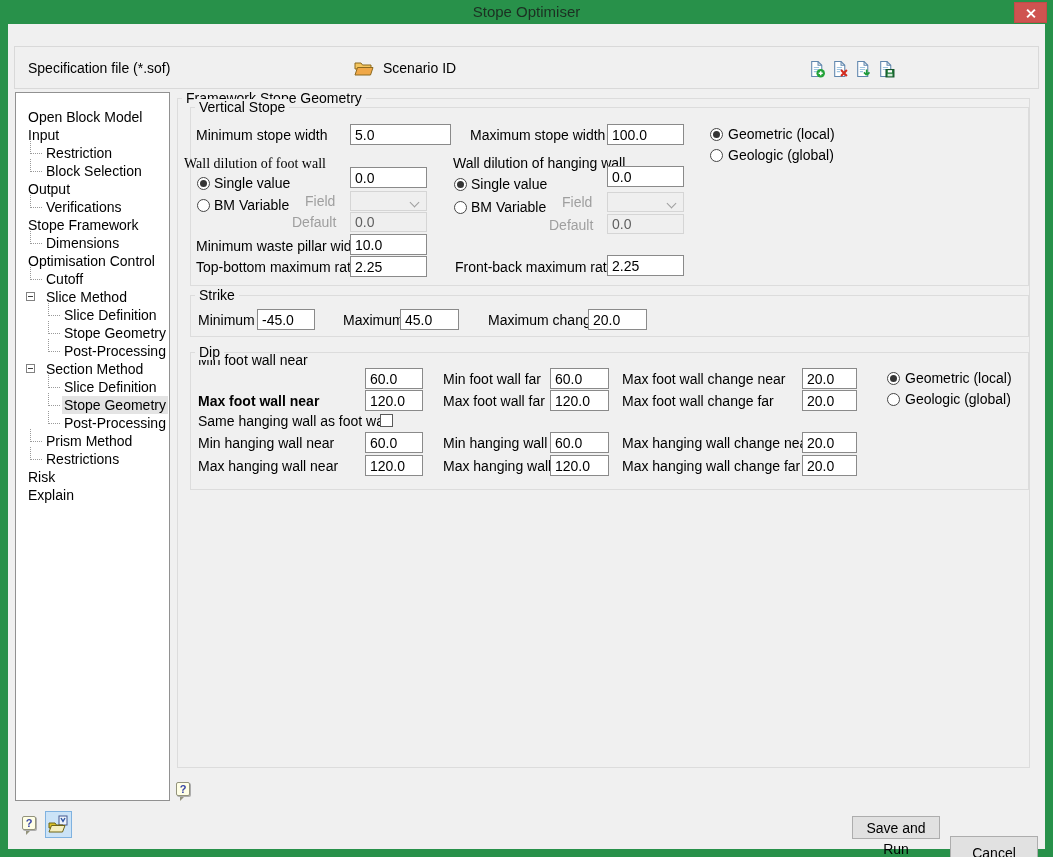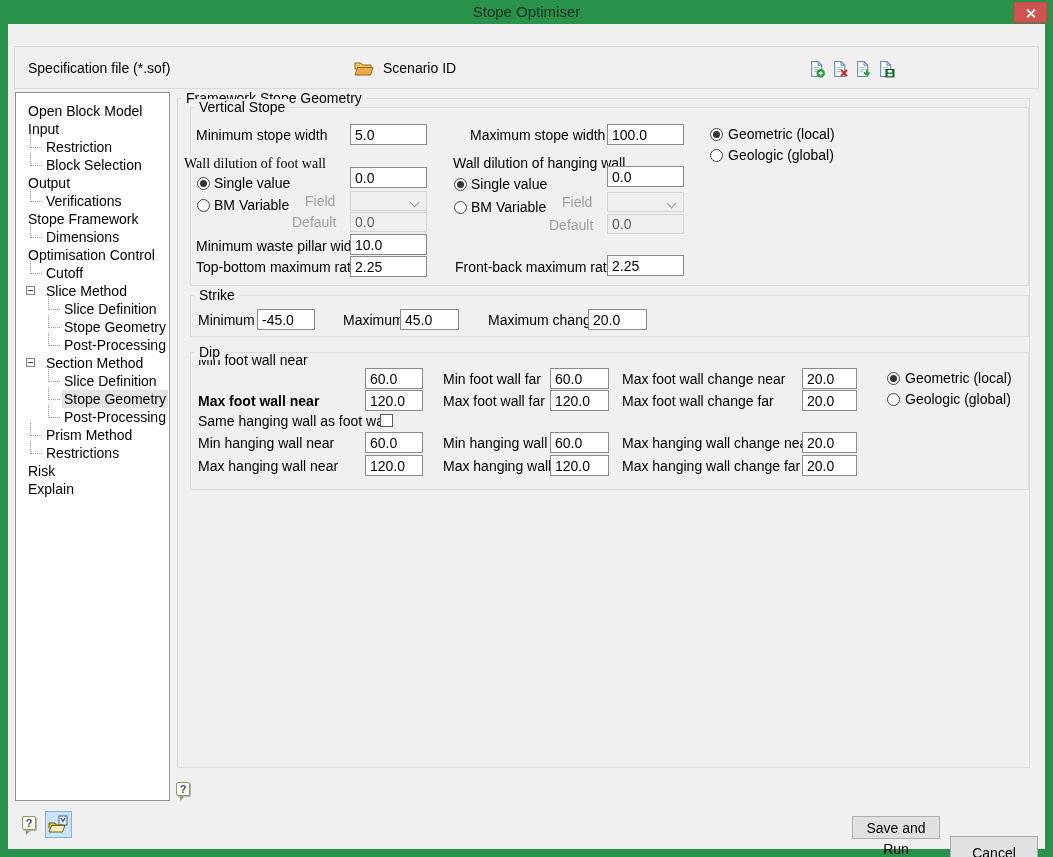--- a/index.html
+++ b/index.html
@@ -21,21 +21,21 @@
   .combo.dis{background:#efefef;border-color:#d5d5d5;}
   .combo.dis::after{border-color:#9f9f9f;}
 
   .grp{position:absolute;border:1px solid #dcdcdc;}
   .grp-title{position:absolute;font-size:14px;color:#000;background:#f0f0f0;padding:0 4px;white-space:nowrap;z-index:2;}
 
   .radio{position:absolute;width:13px;height:13px;border:1px solid #464646;border-radius:50%;background:#fff;cursor:pointer;}
   .radio.sel::after{content:'';position:absolute;left:2px;top:2px;width:7px;height:7px;border-radius:50%;background:#353535;}
   .cb{position:absolute;width:13px;height:13px;border:1px solid #5a5a5a;background:#fff;cursor:pointer;}
 
-  .tree{position:absolute;left:15px;top:92px;width:155px;height:709px;background:#fff;border:1px solid #919191;padding-top:9px;overflow:hidden;}
+  .tree{position:absolute;left:15px;top:92px;width:155px;height:709px;background:#fff;border:1px solid #919191;padding-top:15px;overflow:hidden;}
   .trow{position:relative;height:18px;cursor:pointer;}
   .tlabel{font-size:14px;line-height:18px;white-space:nowrap;display:inline-block;padding:0 2px;color:#000;}
   .l0 .tlabel{margin-left:10px;} .l1 .tlabel{margin-left:28px;} .l2 .tlabel{margin-left:46px;}
   .l1::before{content:'';position:absolute;left:14px;top:-3px;width:11px;height:12px;border-left:1px dotted #9a9a9a;border-bottom:1px dotted #9a9a9a;}
   .l2::before{content:'';position:absolute;left:32px;top:-3px;width:11px;height:12px;border-left:1px dotted #9a9a9a;border-bottom:1px dotted #9a9a9a;}
   .trow.expn::before{display:none;}
   .expbox{position:absolute;left:10px;top:4px;width:9px;height:9px;border:1px solid #828282;background:#fff;}
   .expbox::after{content:'';position:absolute;left:1px;top:3px;width:5px;height:1px;background:#404040;}
   .selrow .tlabel{background:#e4e4e4;}
 
@@ -130,21 +130,21 @@
     <div class="trow l0"><span class="tlabel">Explain</span></div>
   </div>
 
   <div class="grp" style="left:177px;top:98px;width:853px;height:670px;"></div>
   <div class="grp-title" style="left:182px;top:90px;">Framework Stope Geometry</div>
 
   <div class="grp" style="left:190px;top:107px;width:839px;height:179px;"></div>
   <div class="grp-title" style="left:195px;top:99px;">Vertical Stope</div>
 
   <div class="lab" style="left:196px;top:125px;">Minimum stope width</div>
-  <input class="tb" style="left: 350px; top: 124px; width: 77px; height: 21px;" value="5.0">
+  <input class="tb" style="left: 350px; top: 124px; width: 101px; height: 21px;" value="5.0">
   <div class="lab" style="left:470px;top:125px;">Maximum stope width</div>
   <input class="tb" style="left: 607px; top: 124px; width: 77px; height: 21px;" value="100.0">
 
   <div class="radio sel" style="left:710px;top:128px;"></div>
   <div class="lab" style="left:728px;top:124px;">Geometric (local)</div>
   <div class="radio" style="left:710px;top:149px;"></div>
   <div class="lab" style="left:728px;top:145px;">Geologic (global)</div>
 
   <div class="lab" style="left:184px;top:153px;font-family:Liberation Serif, serif;">Wall dilution of foot wall</div>
   <div class="lab" style="left:453px;top:153px;">Wall dilution of hanging wall</div>

